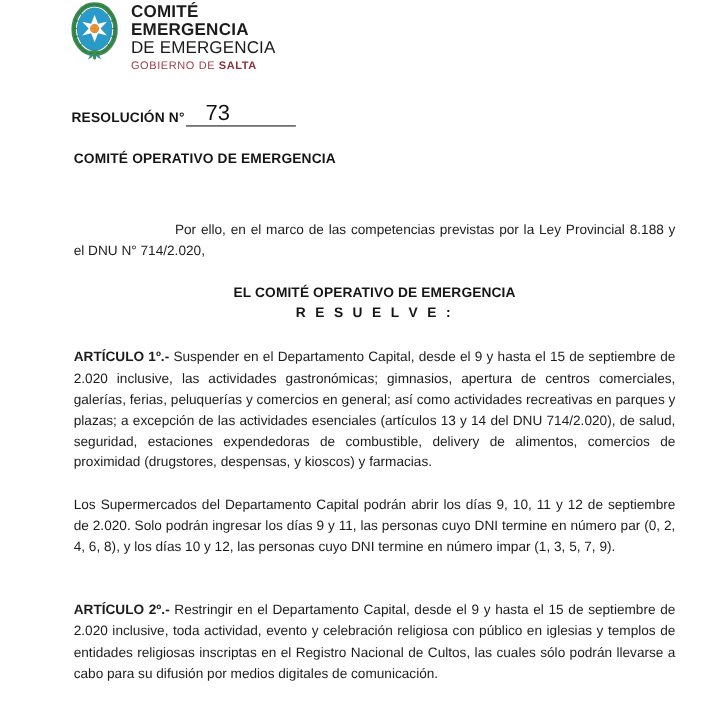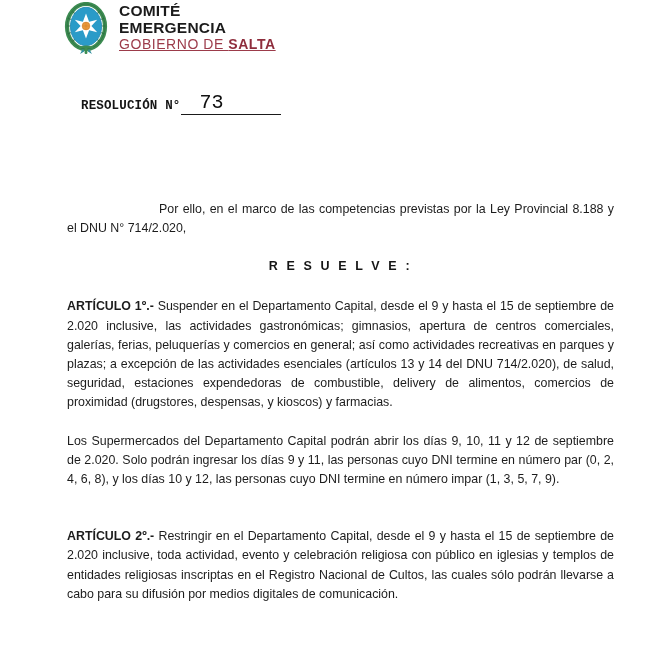--- a/index.html
+++ b/index.html
@@ -52,37 +52,35 @@
     line-height: 16.5px;
     letter-spacing: 0.2px;
     color: #1b1b1b;
     white-space: nowrap;
   }
   .lh-line.heavy { font-weight: bold; }
   .lh-line.light { font-weight: normal; letter-spacing: 0.1px; }
 
   .lh-gob {
     margin-top: 3px;
-    font-size: 14px;
+    font-size: 10px;
     line-height: 10px;
     letter-spacing: 0.55px;
     color: #9c3b4a;
     white-space: nowrap;
-    text-decoration: underline;
   }
   .lh-gob .salta { font-weight: bold; color: #8e2d3c; }
 
   
   .reso-line {
     position: absolute;
-    left: 81px;
+    left: 65px;
     top: 99px;
     display: flex;
-    align-items: flex-start;
-    font-family: Liberation Mono, monospace;
+    align-items: center;
   }
   .reso-label {
     font-size: 12.5px;
     font-weight: bold;
     letter-spacing: 0.15px;
     line-height: 15px;
     color: #151515;
     white-space: nowrap;
   }
   .reso-blank {
@@ -200,37 +198,40 @@
           <path d="M21,46.5 L18,52 L22.2,49.5 Z" fill="#2f8e9e"></path>
           <path d="M27,46.5 L30,52 L25.8,49.5 Z" fill="#2f8e9e"></path>
           <rect x="22.6" y="45.5" width="2.8" height="6.5" rx="1" fill="#3d8c52"></rect>
         </g>
       </svg>
     </div>
 
     <div class="letterhead-text">
       <div class="lh-line heavy">COMITÉ</div>
       <div class="lh-line heavy">EMERGENCIA</div>
+      <div class="lh-line light">DE EMERGENCIA</div>
       <div class="lh-gob"><span>GOBIERNO DE </span><span class="salta">SALTA</span></div>
     </div>
   </div>
 
   <div class="reso-line">
     <span class="reso-label">RESOLUCIÓN N°</span>
     <span class="reso-blank">
       <span class="reso-number">73</span>
     </span>
   </div>
 
+  <div class="reso-sub">COMITÉ OPERATIVO DE EMERGENCIA</div>
 
   <div class="body-block">
 
     <p class="para indent">Por ello, en el marco de las competencias previstas por la Ley Provincial 8.188 y el DNU N° 714/2.020,</p>
 
     <div class="center-block">
+      <div class="l1">EL COMITÉ OPERATIVO DE EMERGENCIA</div>
       <div class="l2">R E S U E L V E :</div>
     </div>
 
     <div class="gap-22"></div>
 
     <p class="para"><span class="art-label">ARTÍCULO 1º.-</span><span> Suspender en el Departamento Capital, desde el 9 y hasta el 15 de septiembre de 2.020 inclusive, las actividades gastronómicas; gimnasios, apertura de centros comerciales, galerías, ferias, peluquerías y comercios en general; así como actividades recreativas en parques y plazas; a excepción de las actividades esenciales (artículos 13 y 14 del DNU 714/2.020), de salud, seguridad, estaciones expendedoras de combustible, delivery de alimentos, comercios de proximidad (drugstores, despensas, y kioscos) y farmacias.</span></p>
 
     <div class="gap-19"></div>
 
     <p class="para">Los Supermercados del Departamento Capital podrán abrir los días 9, 10, 11 y 12 de septiembre de 2.020. Solo podrán ingresar los días 9 y 11, las personas cuyo DNI termine en número par (0, 2, 4, 6, 8), y los días 10 y 12, las personas cuyo DNI termine en número impar (1, 3, 5, 7, 9).</p>

